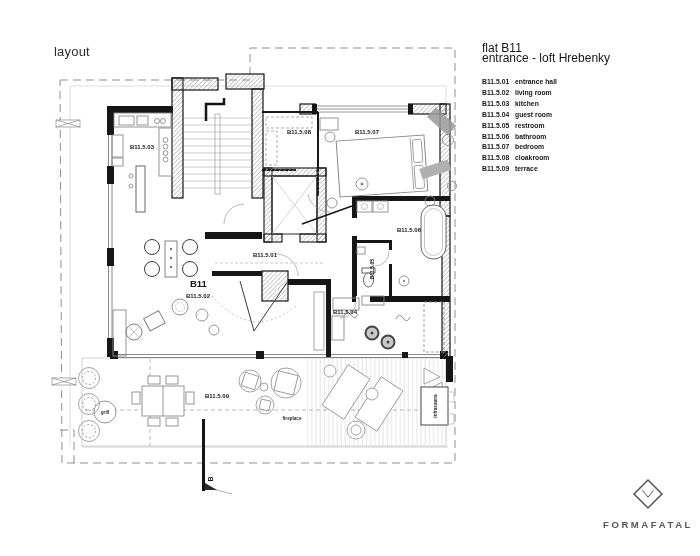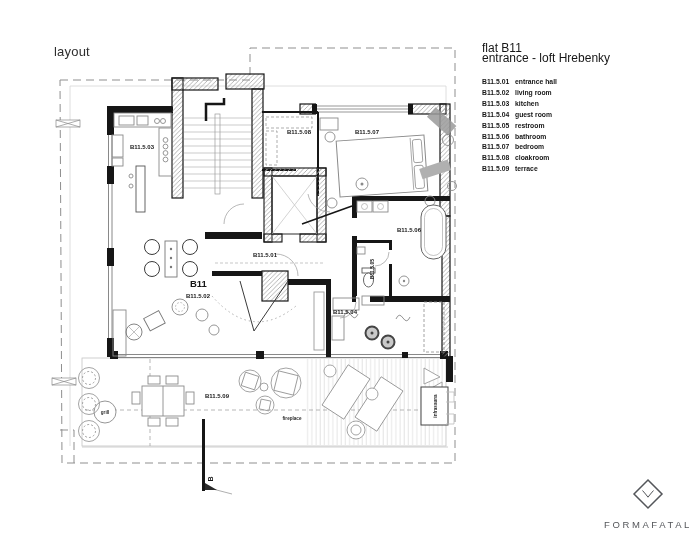--- a/index.html
+++ b/index.html
@@ -10,21 +10,21 @@
   .plan-svg{position:absolute;left:0;top:0;}
   .layout-note{position:absolute;left:54px;top:44px;font-size:13px;color:#2e2e2e;letter-spacing:.2px;}
   .legend{position:absolute;left:482px;top:43px;width:200px;}
   .legend-title,.legend-subtitle{font-size:12px;line-height:10px;color:#161616;}
   .legend-list{margin-top:14px;}
   .legend-row{display:flex;line-height:10.9px;font-size:6.8px;color:#161616;}
   .legend-code{width:33px;font-weight:700;}
   .legend-name{font-weight:600;}
   .brand{position:absolute;left:600px;top:477px;width:96px;text-align:center;}
   .brand svg{display:block;margin:0 auto;}
-  .brand-name{margin-top:8px;font-size:9.5px;letter-spacing:2.6px;color:#54565a;font-weight:400;}
+  .brand-name{margin-top:8px;font-size:9.5px;letter-spacing:2.6px;color:#54565a;font-weight:700;}
   .lbl{font-family:"Liberation Sans",sans-serif;font-weight:700;fill:#161616;}
   .tiny{font-family:"Liberation Sans",sans-serif;font-weight:700;fill:#2b2b2b;}
 </style>
 </head>
 <body>
 
 <span class="layout-note">layout</span>
 
 <svg class="plan-svg" width="700" height="556" viewBox="0 0 700 556">
   <defs>

